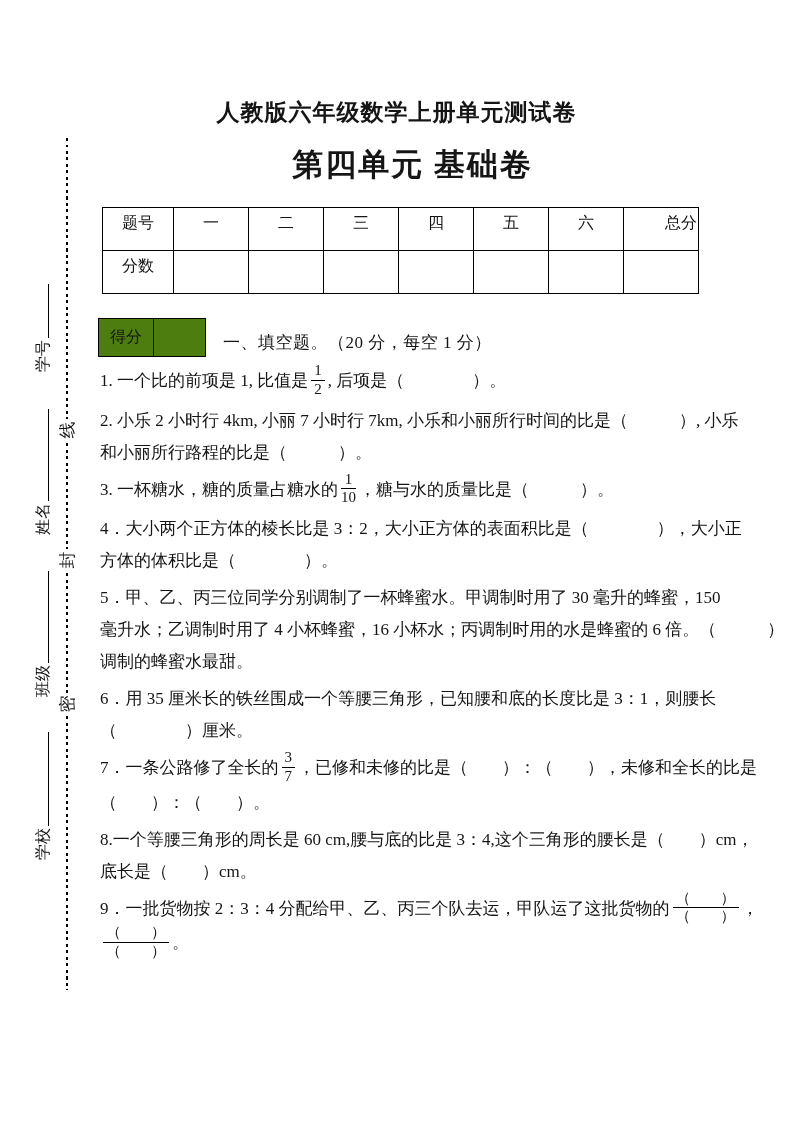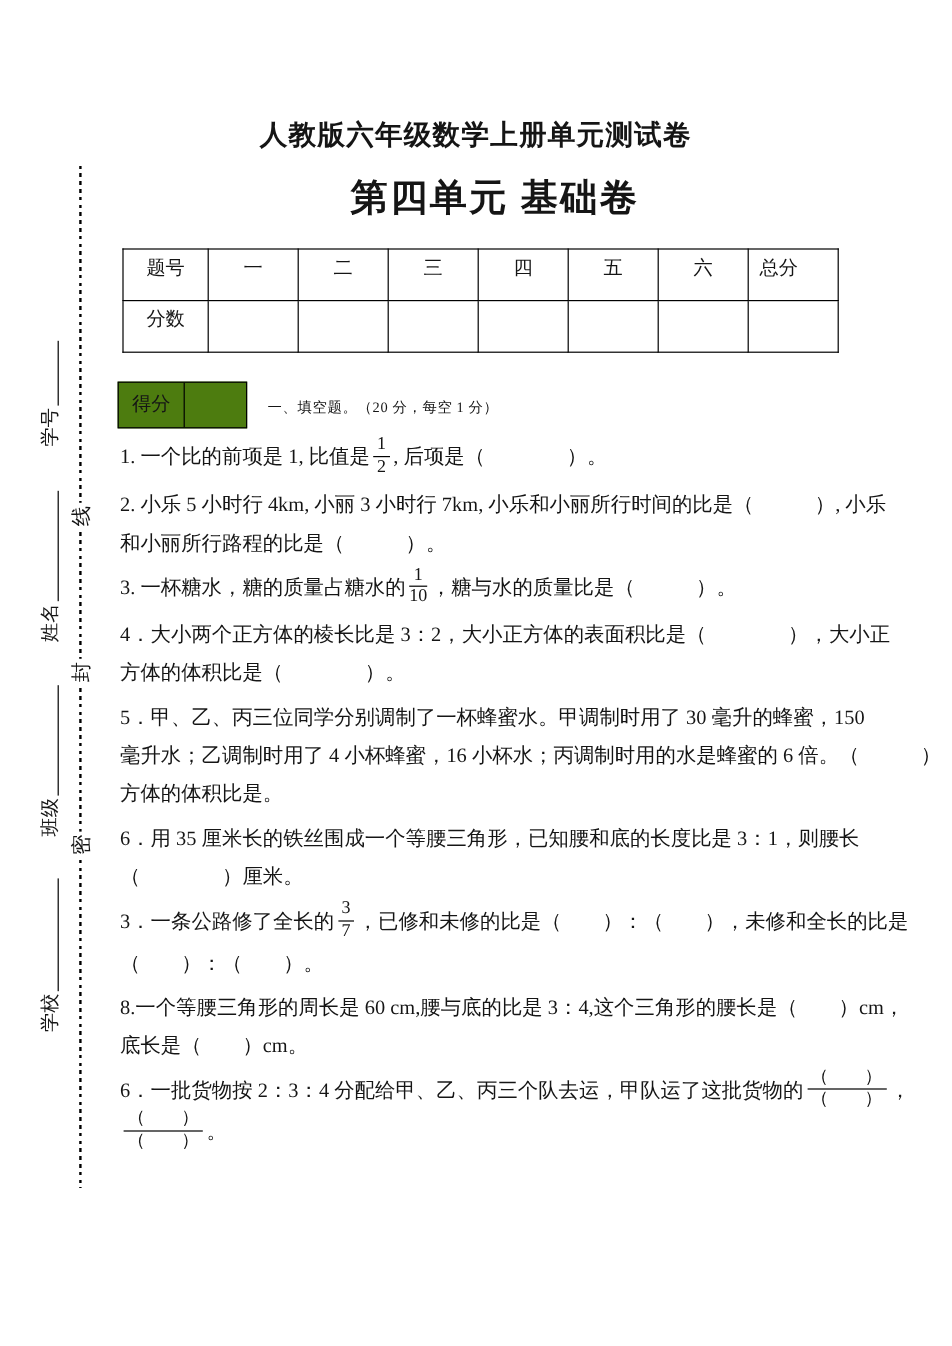--- a/index.html
+++ b/index.html
@@ -9,29 +9,29 @@
   .title{position:absolute;top:97px;left:0;width:100%;text-align:center;
          font-size:23px;font-weight:bold;letter-spacing:1px;}
   .subtitle{position:absolute;top:144px;left:0;width:100%;text-align:center;
             font-size:31px;font-weight:bold;letter-spacing:2px;padding-left:16px;}
 
   .score-table{position:absolute;left:102px;top:207px;width:597px;
                border-collapse:collapse;table-layout:fixed;}
   .score-table td{border:1.6px solid #000;height:36px;font-size:16px;
                   text-align:center;vertical-align:top;padding-top:5px;}
   .score-table td.col0{width:68px;font-family:Liberation Mono, monospace;}
-  .score-table td.total{text-align:left;padding-left:9px;}
+  .score-table td.total{text-align:right;padding-left:9px;}
 
   .score-box{position:absolute;left:98px;top:318px;width:106px;height:37px;
              border:1.8px solid #000;display:flex;background:#4d7c0f;}
   .sb-label{width:54px;border-right:1.6px solid #000;display:flex;
             align-items:center;justify-content:center;font-size:16px;}
   .sb-value{flex:1;}
 
-  .section-heading{position:absolute;left:223px;top:331px;font-size:12px;
+  .section-heading{position:absolute;left:223px;top:331px;font-size:17px;
                    letter-spacing:0.5px;font-family:Liberation Serif, serif;}
 
   .questions{position:absolute;left:100px;top:365px;width:625px;}
   .question{margin-bottom:5px;}
   .qline{line-height:32px;font-size:17px;white-space:nowrap;}
   .frac{display:inline-block;vertical-align:middle;text-align:center;
         margin:0 3px;line-height:1.05;font-size:15px;position:relative;top:-2px;}
   .frac .n{display:block;border-bottom:1.3px solid #000;padding:0 3px 1px;}
   .frac .d{display:block;padding-top:1px;}
 
@@ -89,49 +89,49 @@
     <div class="sb-value"></div>
   </div>
 
   <div class="section-heading">一、填空题。（20 分，每空 1 分）</div>
 
   <div class="questions">
       <div class="question">
         <div class="qline"><span>1. 一个比的前项是 1, 比值是</span><span class="frac"><span class="n">1</span><span class="d">2</span></span><span>, 后项是（　　　　）。</span></div>
       </div>
       <div class="question">
-        <div class="qline"><span>2. 小乐 5 小时行 4km, 小丽 3 小时行 7km, 小乐和小丽所行时间的比是（　　　）, 小乐</span></div>
+        <div class="qline"><span>2. 小乐 2 小时行 4km, 小丽 7 小时行 7km, 小乐和小丽所行时间的比是（　　　）, 小乐</span></div>
         <div class="qline"><span>和小丽所行路程的比是（　　　）。</span></div>
       </div>
       <div class="question">
         <div class="qline"><span>3. 一杯糖水，糖的质量占糖水的</span><span class="frac"><span class="n">1</span><span class="d">10</span></span><span>，糖与水的质量比是（　　　）。</span></div>
       </div>
       <div class="question">
         <div class="qline"><span>4．大小两个正方体的棱长比是 3：2，大小正方体的表面积比是（　　　　），大小正</span></div>
         <div class="qline"><span>方体的体积比是（　　　　）。</span></div>
       </div>
       <div class="question">
         <div class="qline"><span>5．甲、乙、丙三位同学分别调制了一杯蜂蜜水。甲调制时用了 30 毫升的蜂蜜，150</span></div>
         <div class="qline"><span>毫升水；乙调制时用了 4 小杯蜂蜜，16 小杯水；丙调制时用的水是蜂蜜的 6 倍。（　　　）</span></div>
-        <div class="qline"><span>方体的体积比是。</span></div>
+        <div class="qline"><span>调制的蜂蜜水最甜。</span></div>
       </div>
       <div class="question">
         <div class="qline"><span>6．用 35 厘米长的铁丝围成一个等腰三角形，已知腰和底的长度比是 3：1，则腰长</span></div>
         <div class="qline"><span>（　　　　）厘米。</span></div>
       </div>
       <div class="question">
-        <div class="qline"><span>3．一条公路修了全长的</span><span class="frac"><span class="n">3</span><span class="d">7</span></span><span>，已修和未修的比是（　　）：（　　），未修和全长的比是</span></div>
+        <div class="qline"><span>7．一条公路修了全长的</span><span class="frac"><span class="n">3</span><span class="d">7</span></span><span>，已修和未修的比是（　　）：（　　），未修和全长的比是</span></div>
         <div class="qline"><span>（　　）：（　　）。</span></div>
       </div>
       <div class="question">
         <div class="qline"><span>8.一个等腰三角形的周长是 60 cm,腰与底的比是 3：4,这个三角形的腰长是（　　）cm，</span></div>
         <div class="qline"><span>底长是（　　）cm。</span></div>
       </div>
       <div class="question">
-        <div class="qline"><span>6．一批货物按 2：3：4 分配给甲、乙、丙三个队去运，甲队运了这批货物的</span><span class="frac"><span class="n">（　　）</span><span class="d">（　　）</span></span><span>，</span></div>
+        <div class="qline"><span>9．一批货物按 2：3：4 分配给甲、乙、丙三个队去运，甲队运了这批货物的</span><span class="frac"><span class="n">（　　）</span><span class="d">（　　）</span></span><span>，</span></div>
         <div class="qline"><span class="frac"><span class="n">（　　）</span><span class="d">（　　）</span></span><span>。</span></div>
       </div>
     </div>
 
   <div class="seal-line"></div>
   <span class="seal-char sc1">线</span>
   <span class="seal-char sc2">封</span>
   <span class="seal-char sc3">密</span>
 
   <div class="field f1">

